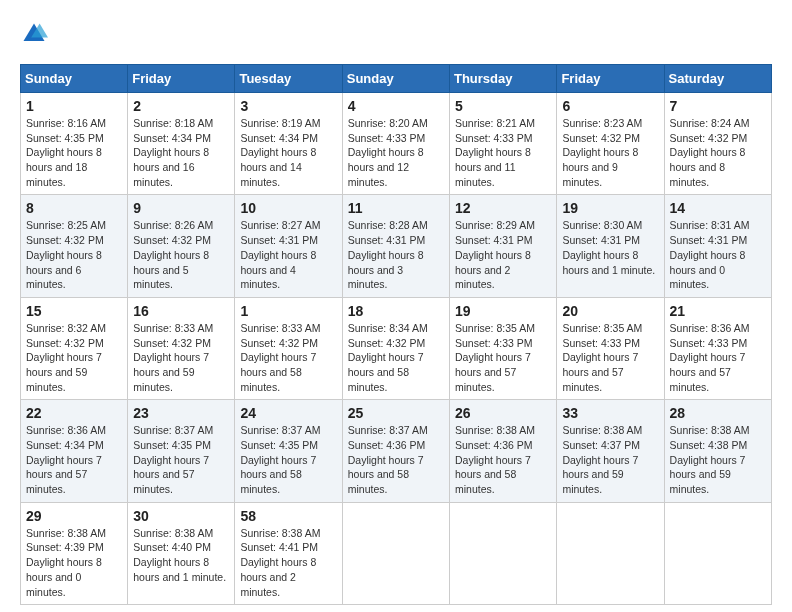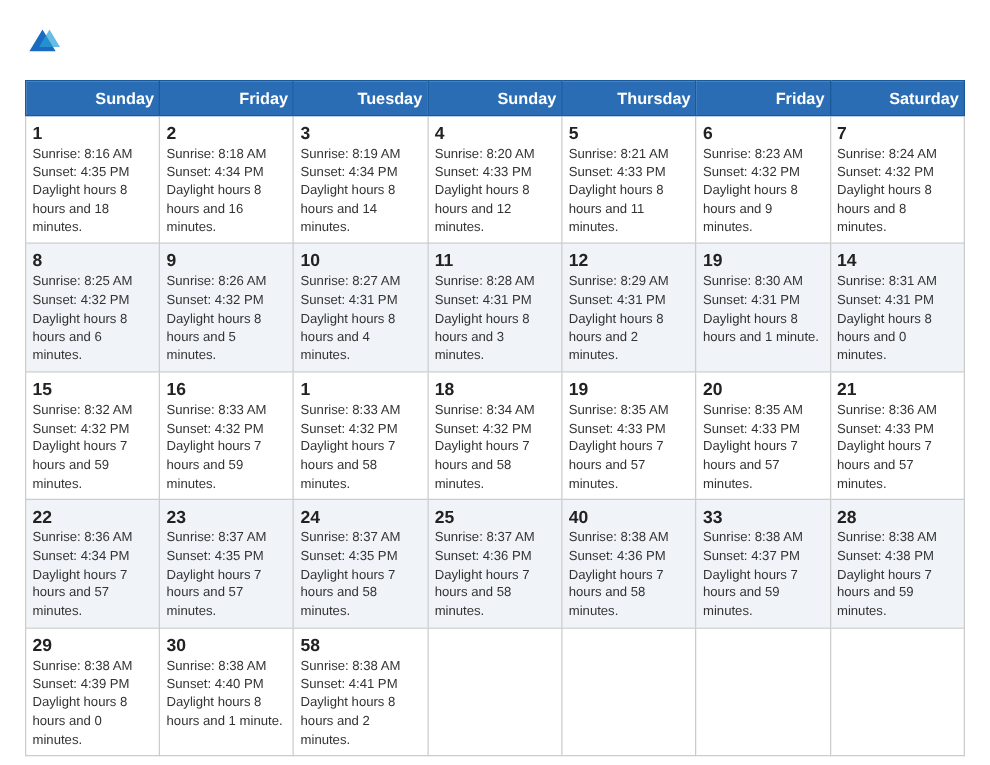--- a/index.html
+++ b/index.html
@@ -49,21 +49,21 @@
     }
     .calendar {
       width: 100%;
       border-collapse: collapse;
       font-size: 11px;
     }
     .calendar th {
       background-color: #2a6db5;
       color: white;
       padding: 6px 4px;
-      text-align: right;
+      text-align: left;
       font-size: 13px;
       font-weight: bold;
       border: 1px solid #1a5a9a;
     }
     .calendar td {
       border: 1px solid #ccc;
       padding: 5px 5px;
       vertical-align: top;
       width: 108px;
       min-height: 80px;
@@ -318,21 +318,21 @@
         </td>
         <td>
           <span class="day-number">25</span>
           <div class="day-info">
             Sunrise: 8:37 AM<br>
             Sunset: 4:36 PM<br>
             Daylight hours 7 hours and 58 minutes.
           </div>
         </td>
         <td>
-          <span class="day-number">40</span>
+          <span class="day-number">26</span>
           <div class="day-info">
             Sunrise: 8:38 AM<br>
             Sunset: 4:36 PM<br>
             Daylight hours 7 hours and 58 minutes.
           </div>
         </td>
         <td>
           <span class="day-number">33</span>
           <div class="day-info">
             Sunrise: 8:38 AM<br>

